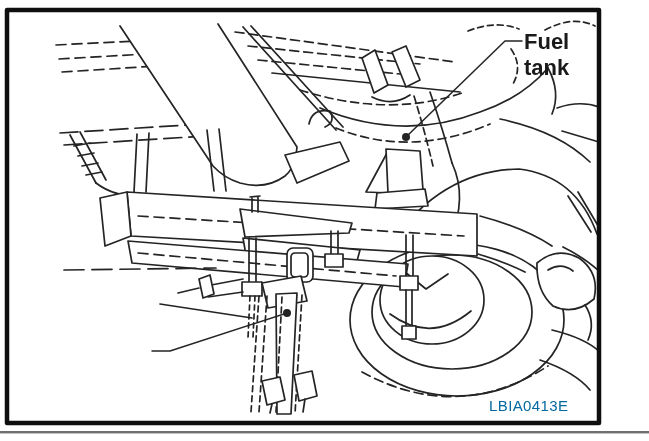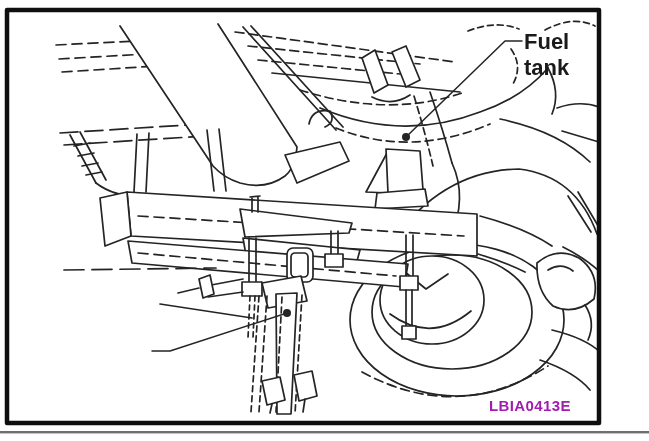--- a/index.html
+++ b/index.html
@@ -10,22 +10,22 @@
   }
   .stage{position:absolute;left:0;top:0;width:649px;height:413px;}
   svg{position:absolute;left:0;top:0;}
   .callout{
     position:absolute;color:#1a1a1a;font-weight:700;font-size:22px;
     line-height:26px;letter-spacing:0px;white-space:pre-line;
   }
   .callout.fuel{left:524px;top:29px;width:64px;}
   .callout.lift{left:62px;top:338px;white-space:nowrap;}
   .fig-code{
-    position:absolute;left:489px;top:397px;font-size:15px;color:#a21caf;
-    font-weight:700;letter-spacing:0.4px;
+    position:absolute;left:489px;top:397px;font-size:15px;color:#0369a1;
+    font-weight:400;letter-spacing:0.4px;
   }
   .page-divider{
     position:absolute;left:0;top:431px;width:649px;height:2px;
     background:#6f6f6f;border-bottom:1px solid #c2c2c2;
   }
 </style>
 </head>
 <body>
 
 <div class="stage">

